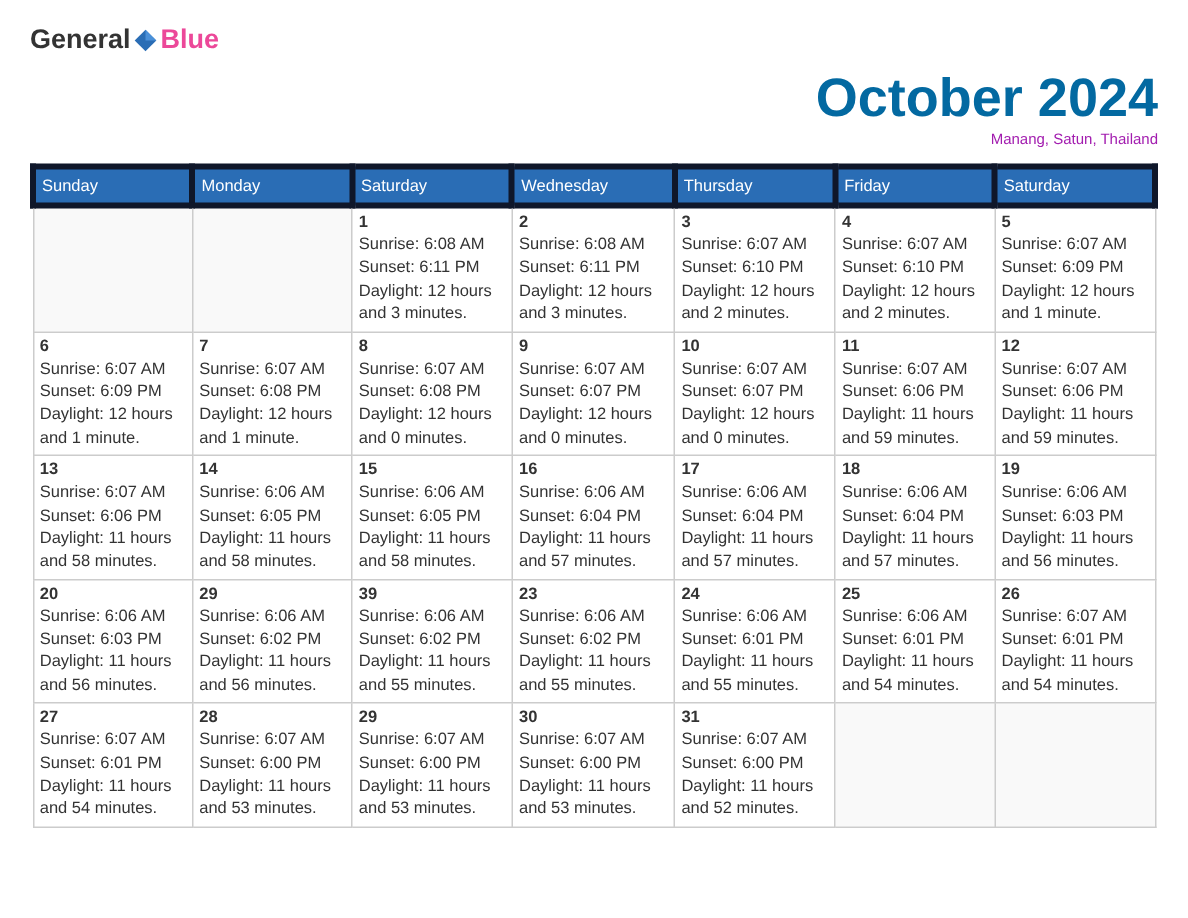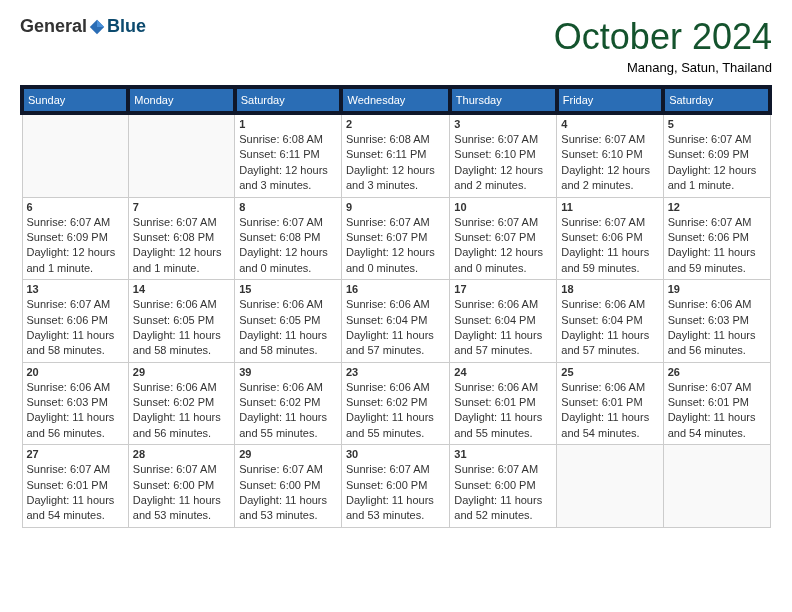--- a/index.html
+++ b/index.html
@@ -27,37 +27,38 @@
       align-items: flex-end;
     }
     .logo-text {
       display: flex;
       align-items: center;
       font-size: 18px;
       font-weight: bold;
       color: #333;
     }
     .logo-general { color: #333; font-weight: bold; }
-    .logo-blue { color: #0c4a6e; font-weight: bold; }
+    .logo-blue { color: #ec4899; font-weight: bold; }
     .logo-icon {
       width: 18px;
       height: 18px;
       margin: 0 1px;
     }
     .title-block {
       text-align: right;
     }
     .month-title {
       font-size: 36px;
-      color: #14532d;
-      font-weight: normal;
+      color: #0369a1;
+      font-weight: bold;
+      margin-top: 28px;
     }
     .location {
-      font-size: 13px;
-      color: #000000;
+      font-size: 10px;
+      color: #a21caf;
       margin-top: 2px;
     }
     .calendar {
       width: 100%;
       border-collapse: collapse;
       font-size: 9.5px;
     }
     .calendar thead th {
       background: #2a6db5;
       color: #fff;

